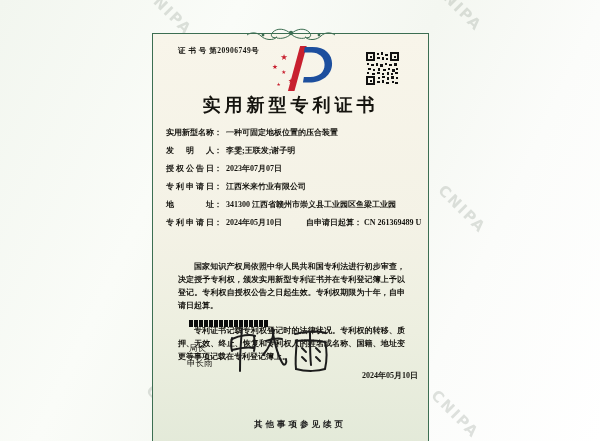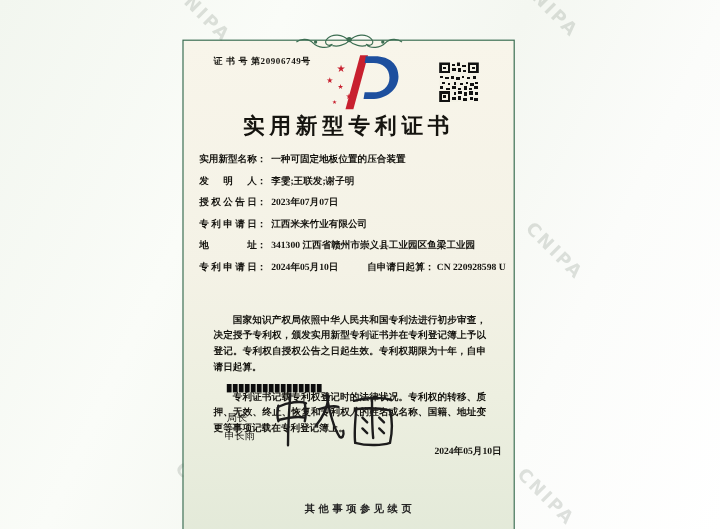--- a/index.html
+++ b/index.html
@@ -175,21 +175,21 @@
       </div>
       <div class="frow">
         <span class="flabel">地址</span><span>：</span>
         <span class="fvalue">341300 江西省赣州市崇义县工业园区鱼梁工业园</span>
       </div>
       <div class="frow">
         <span class="flabel">专利申请日</span><span>：</span>
         <span class="fvalue">2024年05月10日</span>
         <span class="fpair2">
           <span>自申请日起算</span><span>：</span>
-          <span>CN 220928598 U</span>
+          <span>CN 261369489 U</span>
         </span>
       </div>
     </div>
 
     <div class="paras">
       <p>国家知识产权局依照中华人民共和国专利法进行初步审查，决定授予专利权，颁发实用新型专利证书并在专利登记簿上予以登记。专利权自授权公告之日起生效。专利权期限为十年，自申请日起算。</p>
       <p>专利证书记载专利权登记时的法律状况。专利权的转移、质押、无效、终止、恢复和专利权人的姓名或名称、国籍、地址变更等事项记载在专利登记簿上。</p>
     </div>
 
     <div class="redbar">

